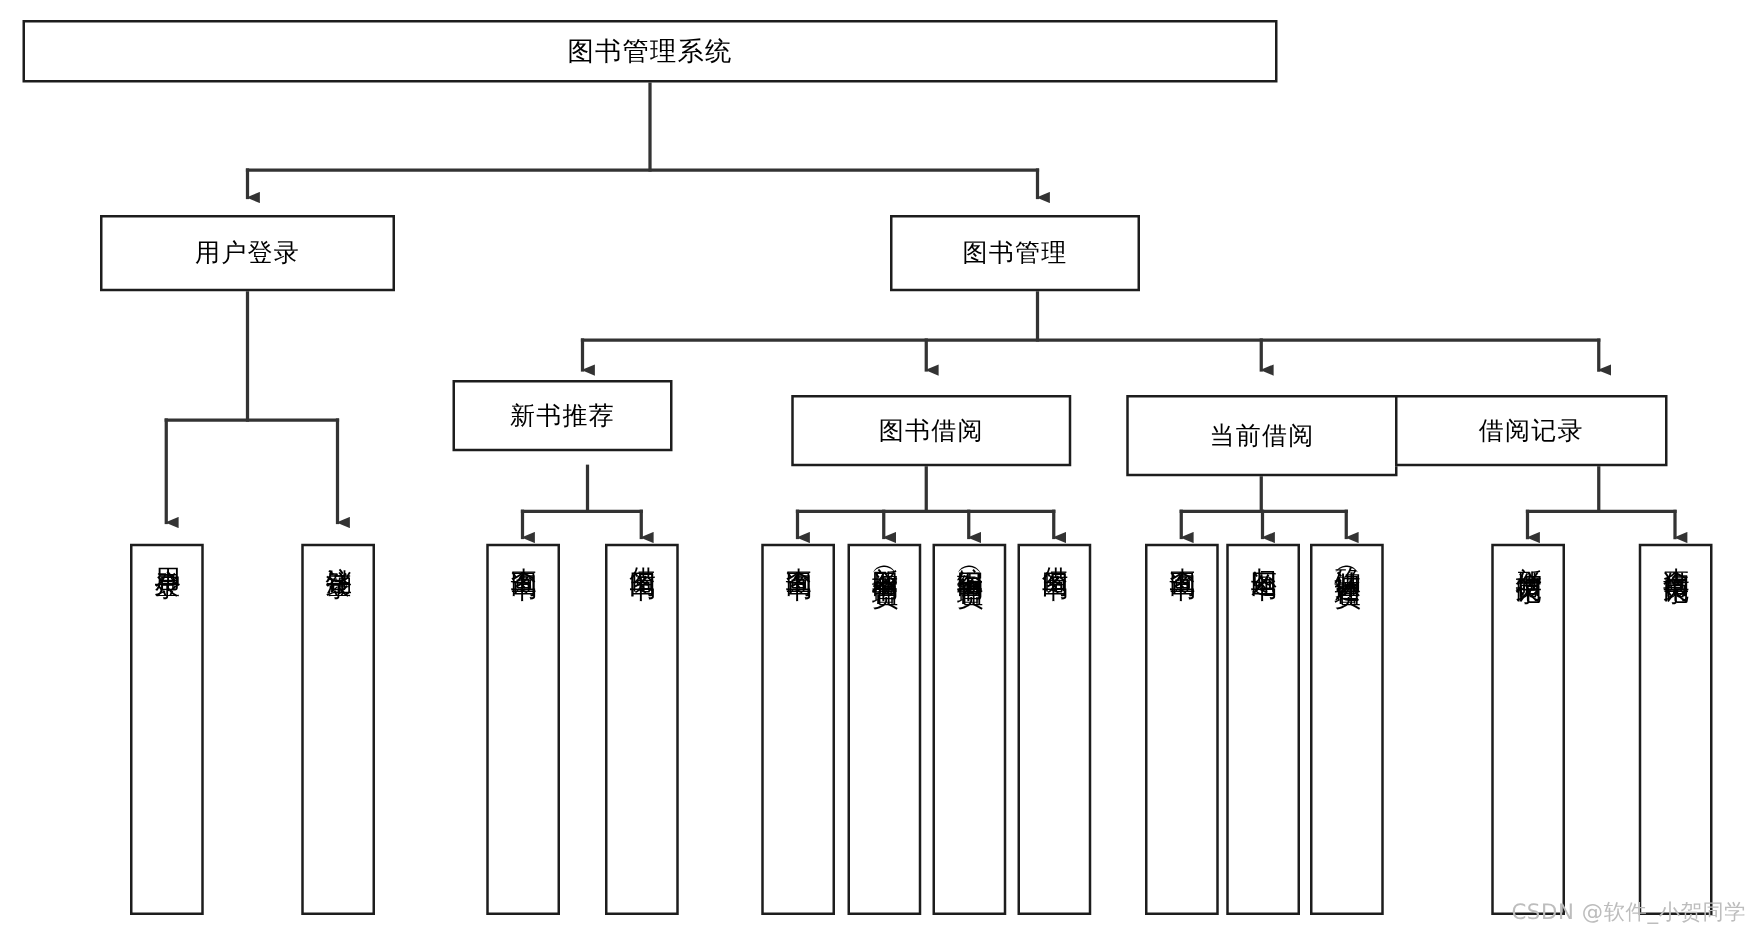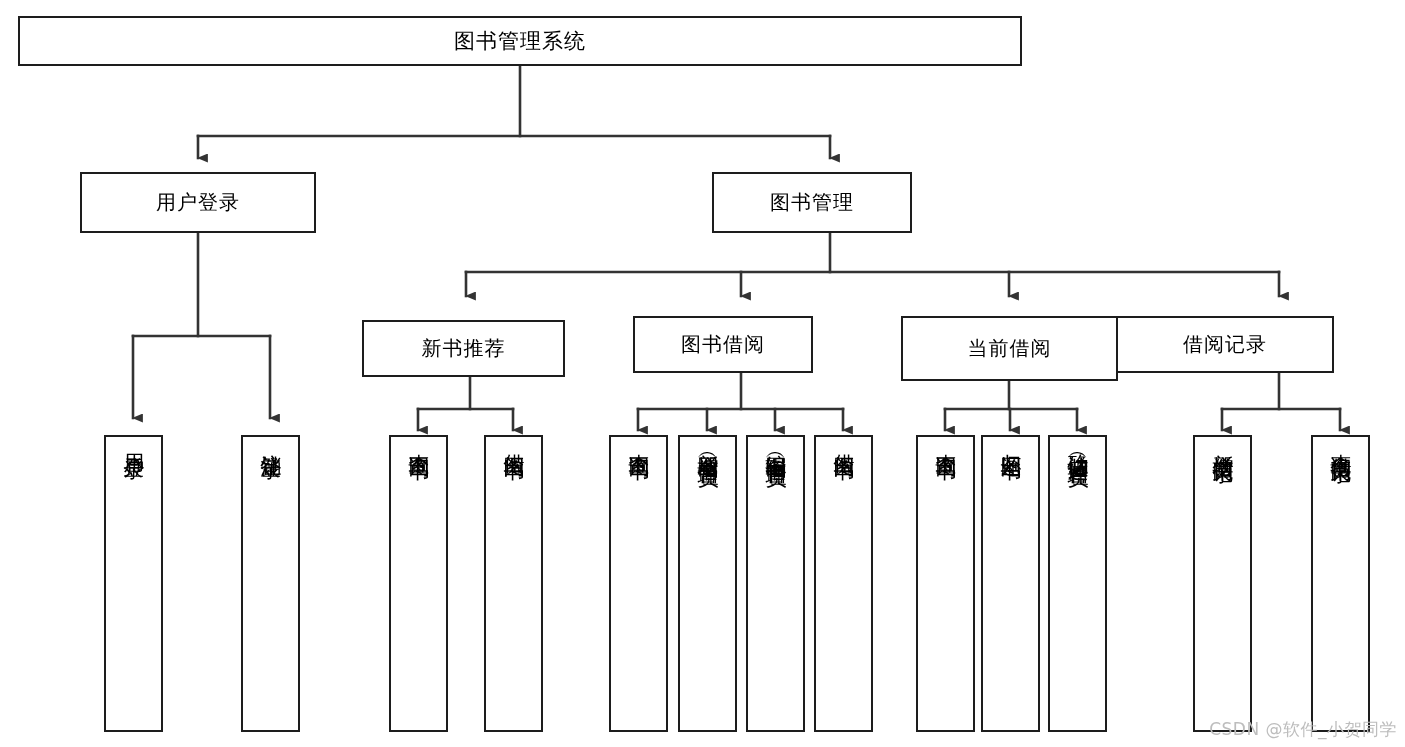--- a/index.html
+++ b/index.html
@@ -141,25 +141,25 @@
   </div>
 
   <div class="node level2" style="left:80px; top:172px; width:236px; height:61px;">
     <span class="hlabel">用户登录</span>
   </div>
 
   <div class="node level2" style="left:712px; top:172px; width:200px; height:61px;">
     <span class="hlabel">图书管理</span>
   </div>
 
-  <div class="node level3" style="left:362px; top:320px; width:203px; height:57px;">
+  <div class="node level3" style="left:362px; top:304px; width:176px; height:57px;">
     <span class="hlabel">新书推荐</span>
   </div>
 
-  <div class="node level3" style="left:633px; top:316px; width:180px; height:57px;">
+  <div class="node level3" style="left:633px; top:316px; width:224px; height:57px;">
     <span class="hlabel">图书借阅</span>
   </div>
 
   <div class="node level3" style="left:901px; top:316px; width:217px; height:65px;">
     <span class="hlabel">当前借阅</span>
   </div>
 
   <div class="node level3" style="left:1116px; top:316px; width:218px; height:57px;">
     <span class="hlabel">借阅记录</span>
   </div>

